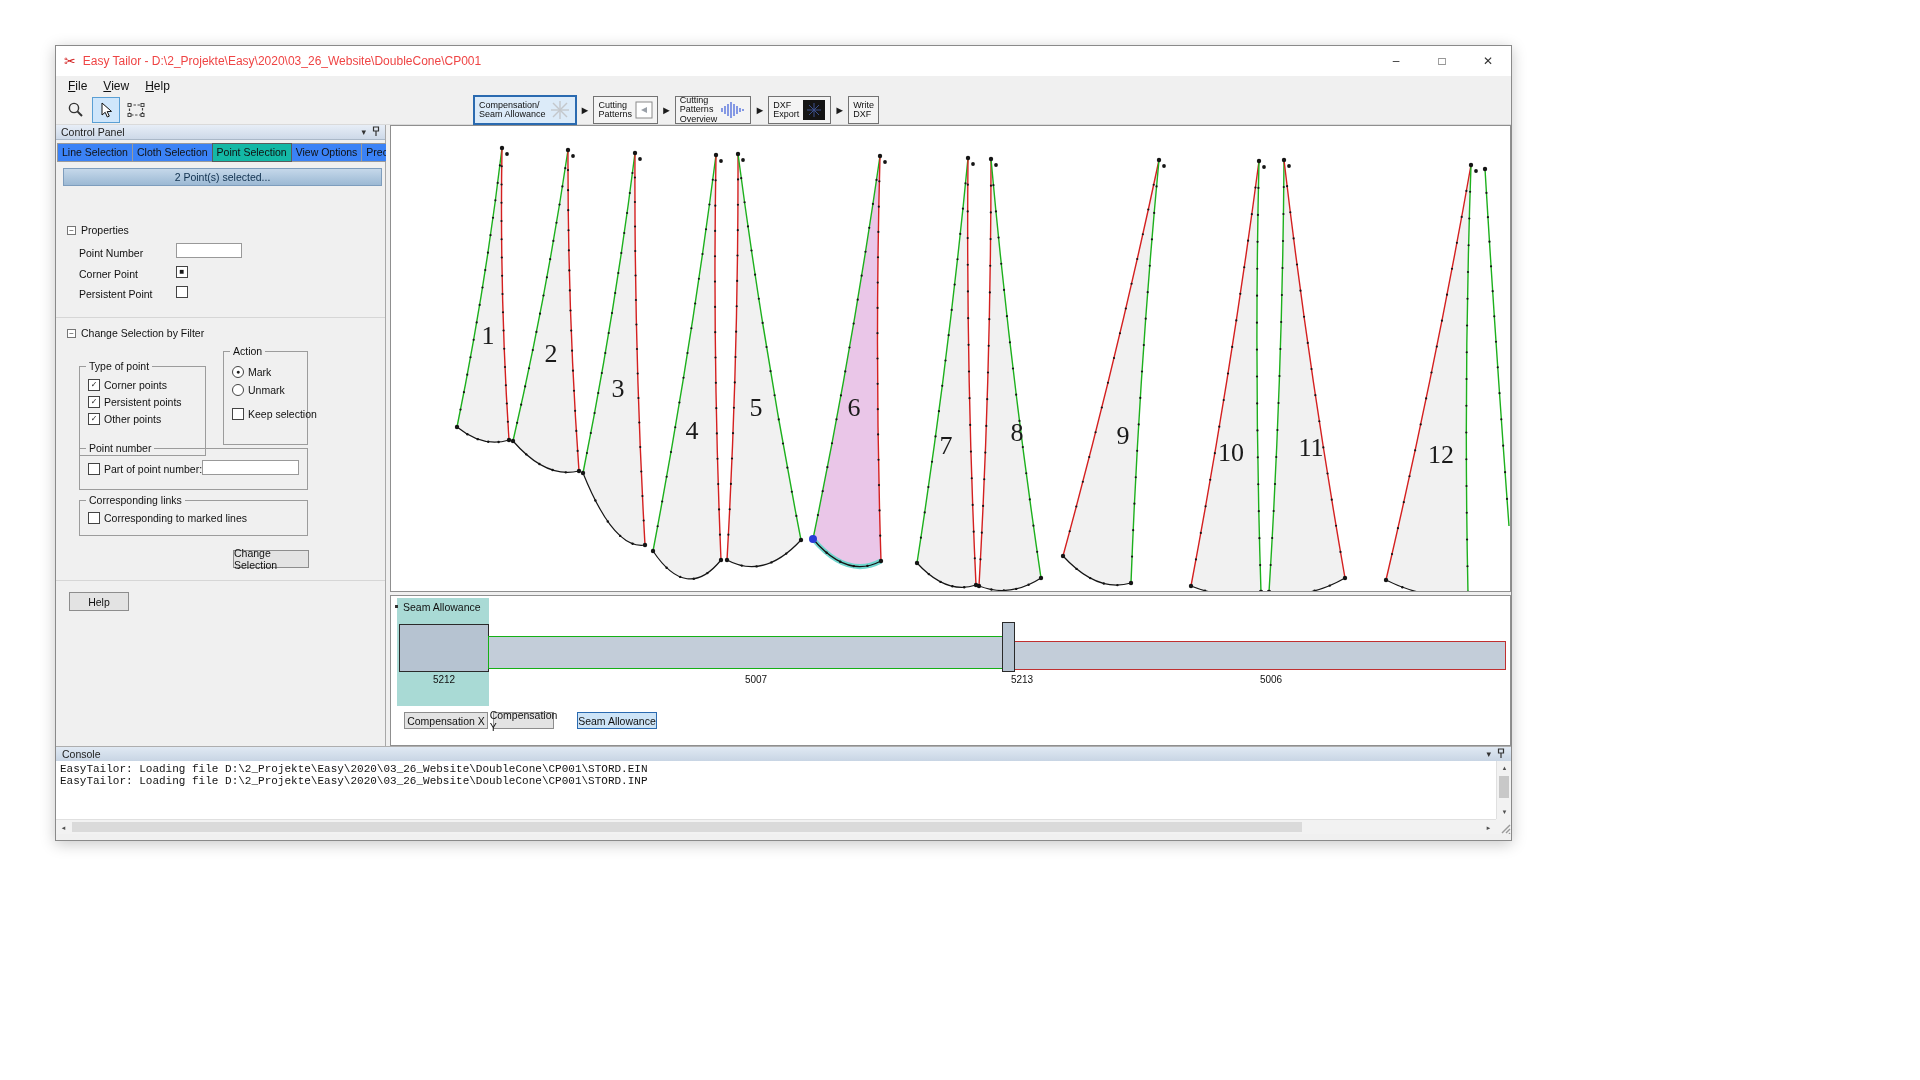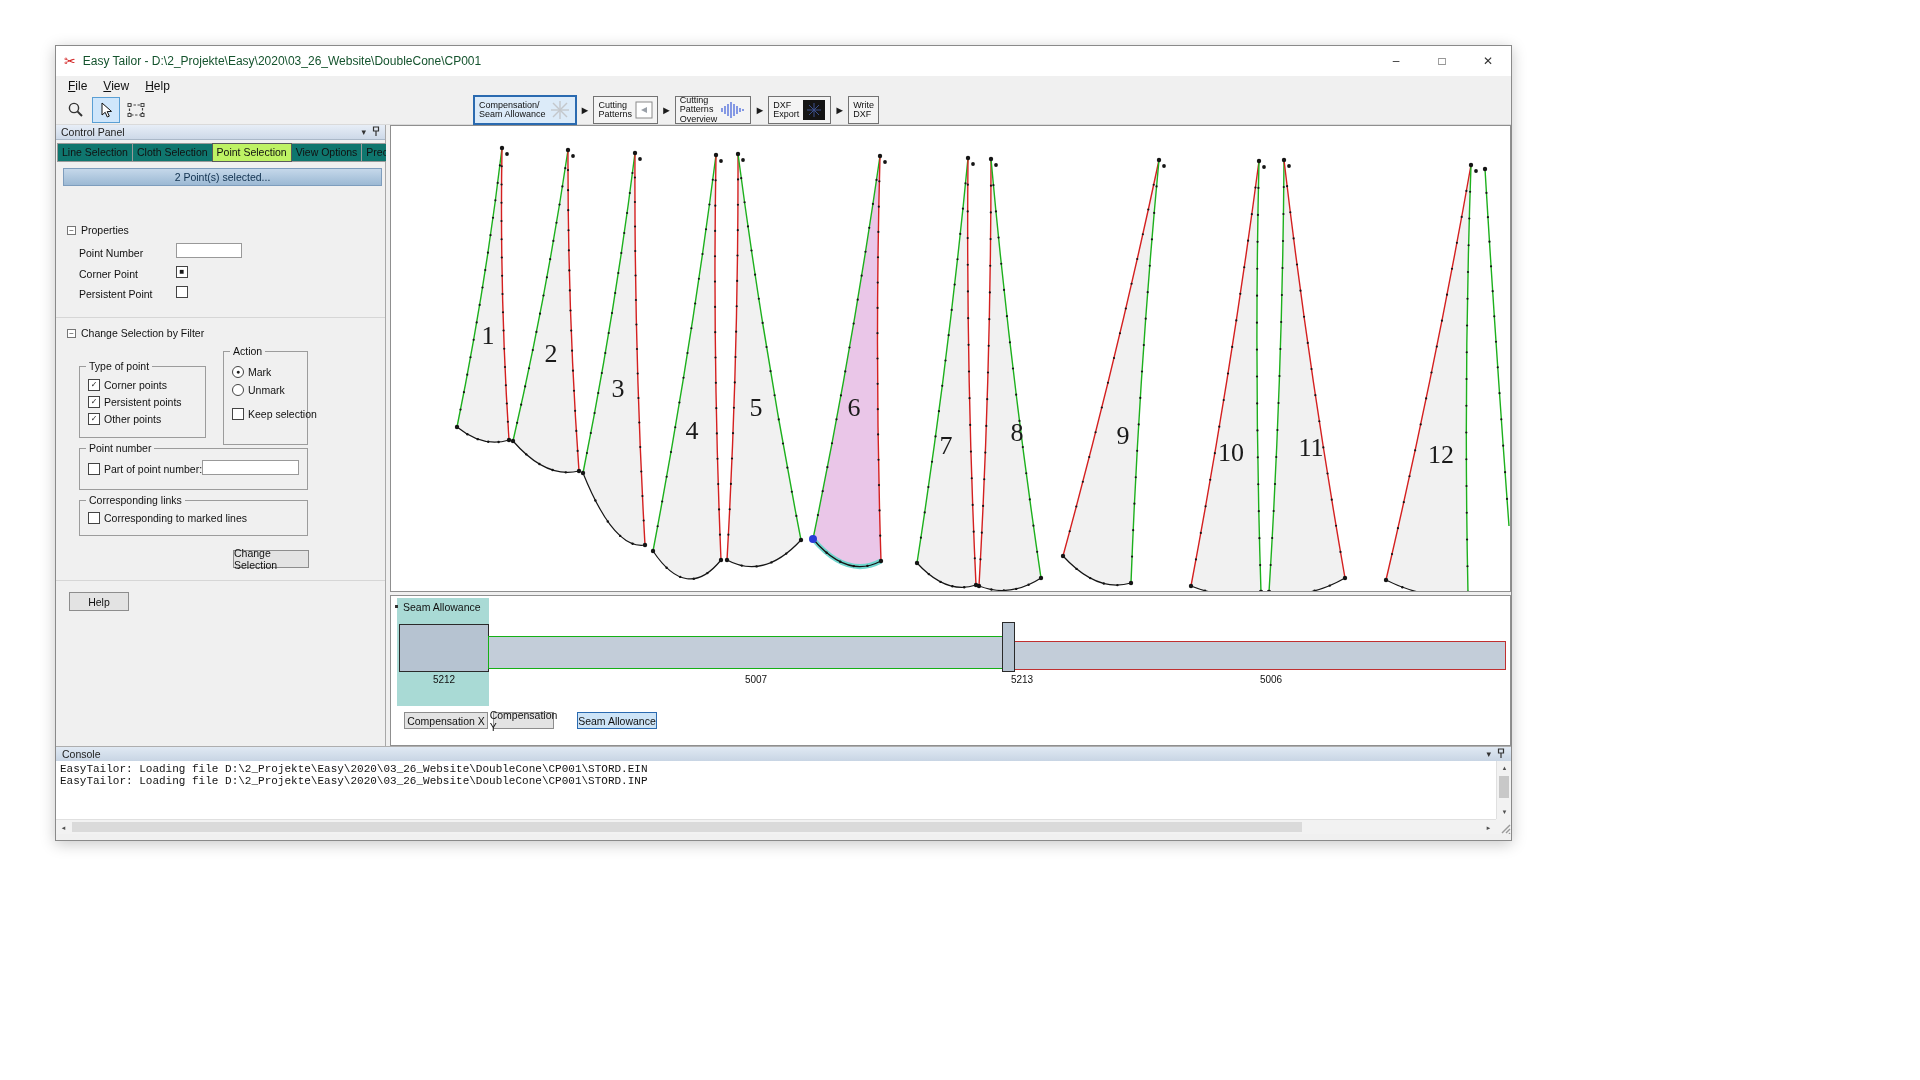--- a/index.html
+++ b/index.html
@@ -3,21 +3,21 @@
 <meta charset="utf-8">
 <style>
   * { margin:0; padding:0; box-sizing:border-box; }
   html,body { width:1920px; height:1080px; background:#ffffff; font-family:"Liberation Sans", sans-serif; overflow:hidden; }
   .window { position:absolute; left:55px; top:45px; width:1457px; height:796px; background:#f0f0f0;
             border:1px solid #8a8a8a; box-shadow:0 3px 14px rgba(0,0,0,.22); display:flex; flex-direction:column; }
 
   
   .titlebar { height:30px; background:#ffffff; display:flex; align-items:center; padding-left:8px; flex:none; }
   .app-icon { color:#d22222; font-size:14px; margin-right:7px; }
-  .title-text { font-size:12px; color:#14532d; }
+  .title-text { font-size:12px; color:#ef4444; }
   .win-controls { margin-left:auto; display:flex; height:100%; }
   .win-btn { width:46px; height:100%; display:flex; align-items:center; justify-content:center; font-size:12px; color:#333; }
 
   
   .menubar { height:19px; background:#f0f0f0; display:flex; align-items:center; padding-left:4px; flex:none; }
   .menu-item { display:inline-block; font-size:12px; padding:1px 8px; color:#111; }
   .menu-item::first-letter { text-decoration:underline; }
 
   
   .toolbar { height:30px; background:#f0f0f0; border-bottom:1px solid #dadada; display:flex; align-items:center; padding-left:6px; position:relative; flex:none; }
@@ -31,22 +31,22 @@
   .wf-icon { margin-left:3px; display:flex; align-items:center; }
 
   
   .main { flex:1; display:flex; min-height:0; }
   .control-panel { width:330px; flex:none; background:#f0f0f0; border-right:1px solid #a8a8a8; font-size:11px; display:flex; flex-direction:column; }
   .splitter-v { width:4px; flex:none; background:#f0f0f0; }
   .cp-header { height:15px; flex:none; background:linear-gradient(#e7eef7,#cdd9e8); border-bottom:1px solid #aab8c8; display:flex; align-items:center; padding:0 5px; font-size:10.5px; color:#222; }
   .cp-header .spacer { flex:1; }
   .cp-hicon { font-size:9px; color:#333; margin-left:6px; }
   .cp-tabs { display:flex; padding:3px 2px 0 2px; flex:none; }
-  .cp-tab { border:1px solid #9a9a9a; padding:2px 4px 3px 4px; font-size:10.5px; background:#0f766e; margin-left:-1px; white-space:nowrap; color:#111; }
-  .cp-tab.active { background:#bef264; border-color:#5b5b5b; position:relative; z-index:2; }
+  .cp-tab { border:1px solid #9a9a9a; padding:2px 4px 3px 4px; font-size:10.5px; background:#3b82f6; margin-left:-1px; white-space:nowrap; color:#111; }
+  .cp-tab.active { background:#14b8a6; border-color:#5b5b5b; position:relative; z-index:2; }
   .cp-body { position:relative; flex:1; }
   .selection-header { position:absolute; left:7px; top:6px; width:319px; height:18px;
       background:linear-gradient(#c5d8ea,#9cb9d4); border:1px solid #7e9dbd; text-align:center; font-size:10.5px; line-height:17px; color:#10304e; }
   .section-title { position:absolute; display:flex; align-items:center; gap:5px; font-size:10.5px; color:#111; }
   .collapse-box { width:9px; height:9px; border:1px solid #767676; background:#fff; font-size:8px; line-height:7px; text-align:center; color:#333; }
   .prop-label { position:absolute; font-size:10.5px; color:#111; }
   .text-input { position:absolute; height:15px; border:1px solid #999; background:#fff; font-size:10.5px; padding:0 2px; font-family:"Liberation Sans",sans-serif; }
   .cb { width:12px; height:12px; border:1px solid #444; background:#fff; font-size:8px; line-height:10px; text-align:center; color:#1a1a1a; flex:none; }
   .rb { width:12px; height:12px; border:1px solid #444; border-radius:50%; background:#fff; font-size:7px; line-height:10px; text-align:center; color:#1a1a1a; flex:none; }
   .cb-abs { position:absolute; }
@@ -236,21 +236,21 @@
         <span class="prop-label" style="left:23px; top:126px;">Persistent Point</span>
         <span class="cb cb-abs" style="left:120px; top:124px;"></span>
 
         <div class="divider" style="top:155px;"></div>
 
         <div class="section-title" style="left:11px; top:165px;">
           <span class="collapse-box">−</span>
           <span>Change Selection by Filter</span>
         </div>
 
-        <div class="group" style="left:23px; top:204px; width:127px; height:72px;">
+        <div class="group" style="left:23px; top:204px; width:127px; height:90px;">
           <span class="group-legend">Type of point</span>
           <div class="opt-row" style="top:12px;">
             <span class="cb">✓</span>
             <span>Corner points</span>
           </div>
           <div class="opt-row" style="top:29px;">
             <span class="cb">✓</span>
             <span>Persistent points</span>
           </div>
           <div class="opt-row" style="top:46px;">

